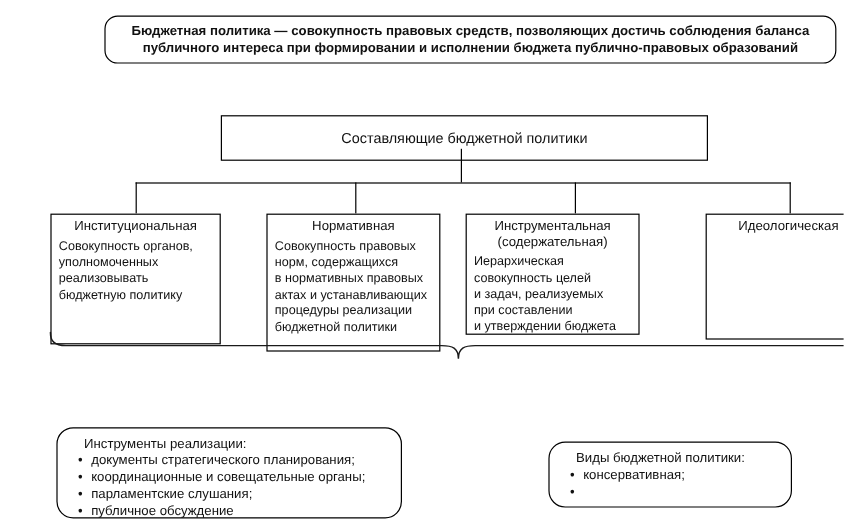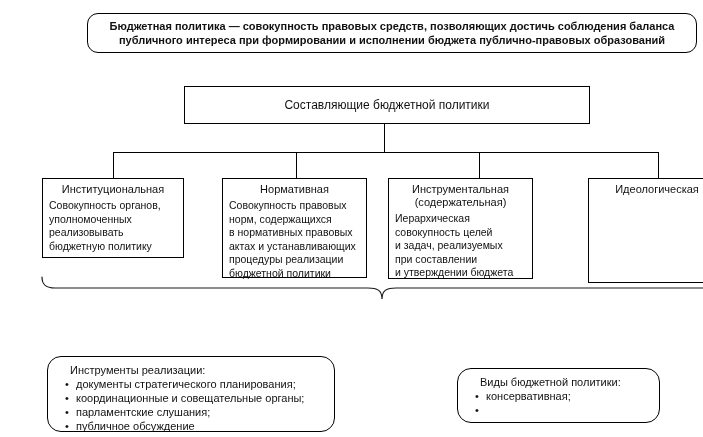--- a/index.html
+++ b/index.html
@@ -13,28 +13,28 @@
   }
   .center-flex { display:flex; align-items:center; justify-content:center; text-align:center; }
   .pre { white-space:pre-line; }
   .line { position:absolute; background:#000000; }
 
   
   #def-box { left:55px; top:13px; width:610px; height:40px; border-width:1.5px; border-radius:11px;
              font-weight:bold; font-size:11px; line-height:14px; padding:0 14px; }
 
   
-  #comp-box { left:152px; top:86px; width:406px; height:38px; font-size:12px; }
+  #comp-box { left:152px; top:96px; width:406px; height:38px; font-size:12px; }
 
   
   .comp { top:178px; font-size:10.5px; }
   .comp .t { text-align:center; font-size:11px; line-height:13px; padding-top:4px; white-space:pre-line; }
   .comp .b { padding:3px 3px 0 6px; line-height:13.5px; white-space:pre-line; }
-  #comp-1 { left:10px;  width:142px; height:80px; }
-  #comp-2 { left:190px; width:145px; height:100px; }
+  #comp-1 { left:10px;  width:142px; height:109px; }
+  #comp-2 { left:190px; width:145px; height:115px; }
   #comp-3 { left:356px; width:145px; height:101px; }
   #comp-4 { left:556px; width:138px; height:105px; }
 
   
   #feed-line   { left:352px; top:124px; width:1px; height:28px; }
   #dist-line   { left:81px;  top:152px; width:546px; height:1px; }
   .drop        { top:152px; width:1px; height:26px; }
   #drop-1 { left:81px; }  #drop-2 { left:264px; }
   #drop-3 { left:447px; } #drop-4 { left:626px; }
 

